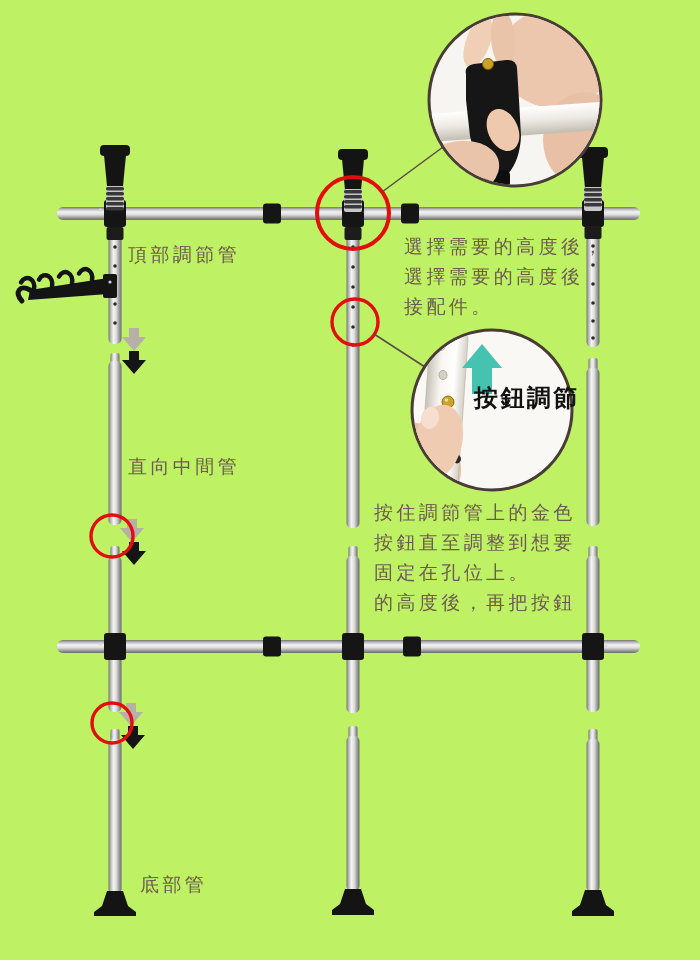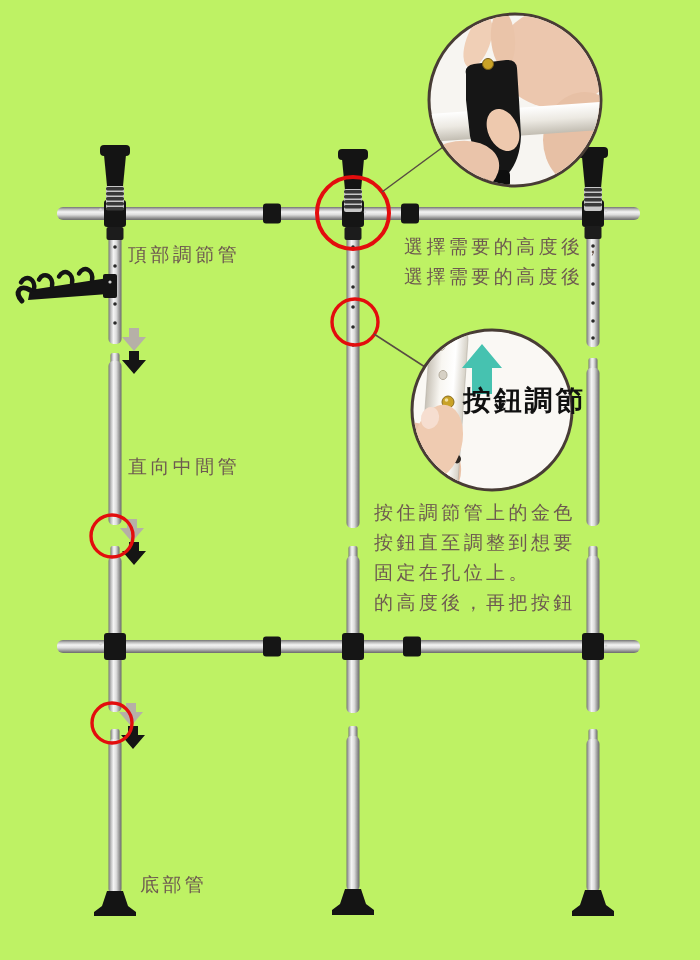--- a/index.html
+++ b/index.html
@@ -20,22 +20,23 @@
     line-height:30px;white-space:nowrap;
   }
   .txt .line{white-space:nowrap;}
   #label-top-tube{left:128px;top:240px;}
   #para-screw{left:404px;top:232px;}
   #label-mid-tube{left:128px;top:450px;line-height:33px;}
   #para-button{left:374px;top:498px;}
   #label-bottom-tube{left:140px;top:870px;}
   #badge-button-adjust{
     position:absolute;left:463px;top:382px;color:#111;font-weight:bold;
-    font-size:28px;letter-spacing:0.1em;white-space:nowrap;
+    font-size:24px;letter-spacing:0.1em;white-space:nowrap;
     font-family:Liberation Sans, sans-serif;
+    padding-left:11px;
   }
 </style>
 </head>
 <body>
 
 <div id="canvas">
 
 <svg id="diagram" width="700" height="960" viewBox="0 0 700 960" xmlns="http://www.w3.org/2000/svg">
   <defs>
     <linearGradient id="gv" x1="0" y1="0" x2="1" y2="0">
@@ -267,20 +268,21 @@
       <path d="M482,344 L462,368 L472,368 L472,394 L492,394 L492,368 L502,368 Z" fill="var(--teal)"></path>
     </g>
   </g>
 </svg>
 
 <div id="label-top-tube" class="txt">頂部調節管</div>
 
 <div id="para-screw" class="txt">
   <div class="line">選擇需要的高度後，</div>
   <div class="line">選擇需要的高度後</div>
+  <div class="line">接配件。</div>
 </div>
 
 <div id="label-mid-tube" class="txt">
   <div class="line">直向中間管</div>
 </div>
 
 <div id="para-button" class="txt">
   <div class="line">按住調節管上的金色</div>
   <div class="line">按鈕直至調整到想要</div>
   <div class="line">固定在孔位上。</div>

